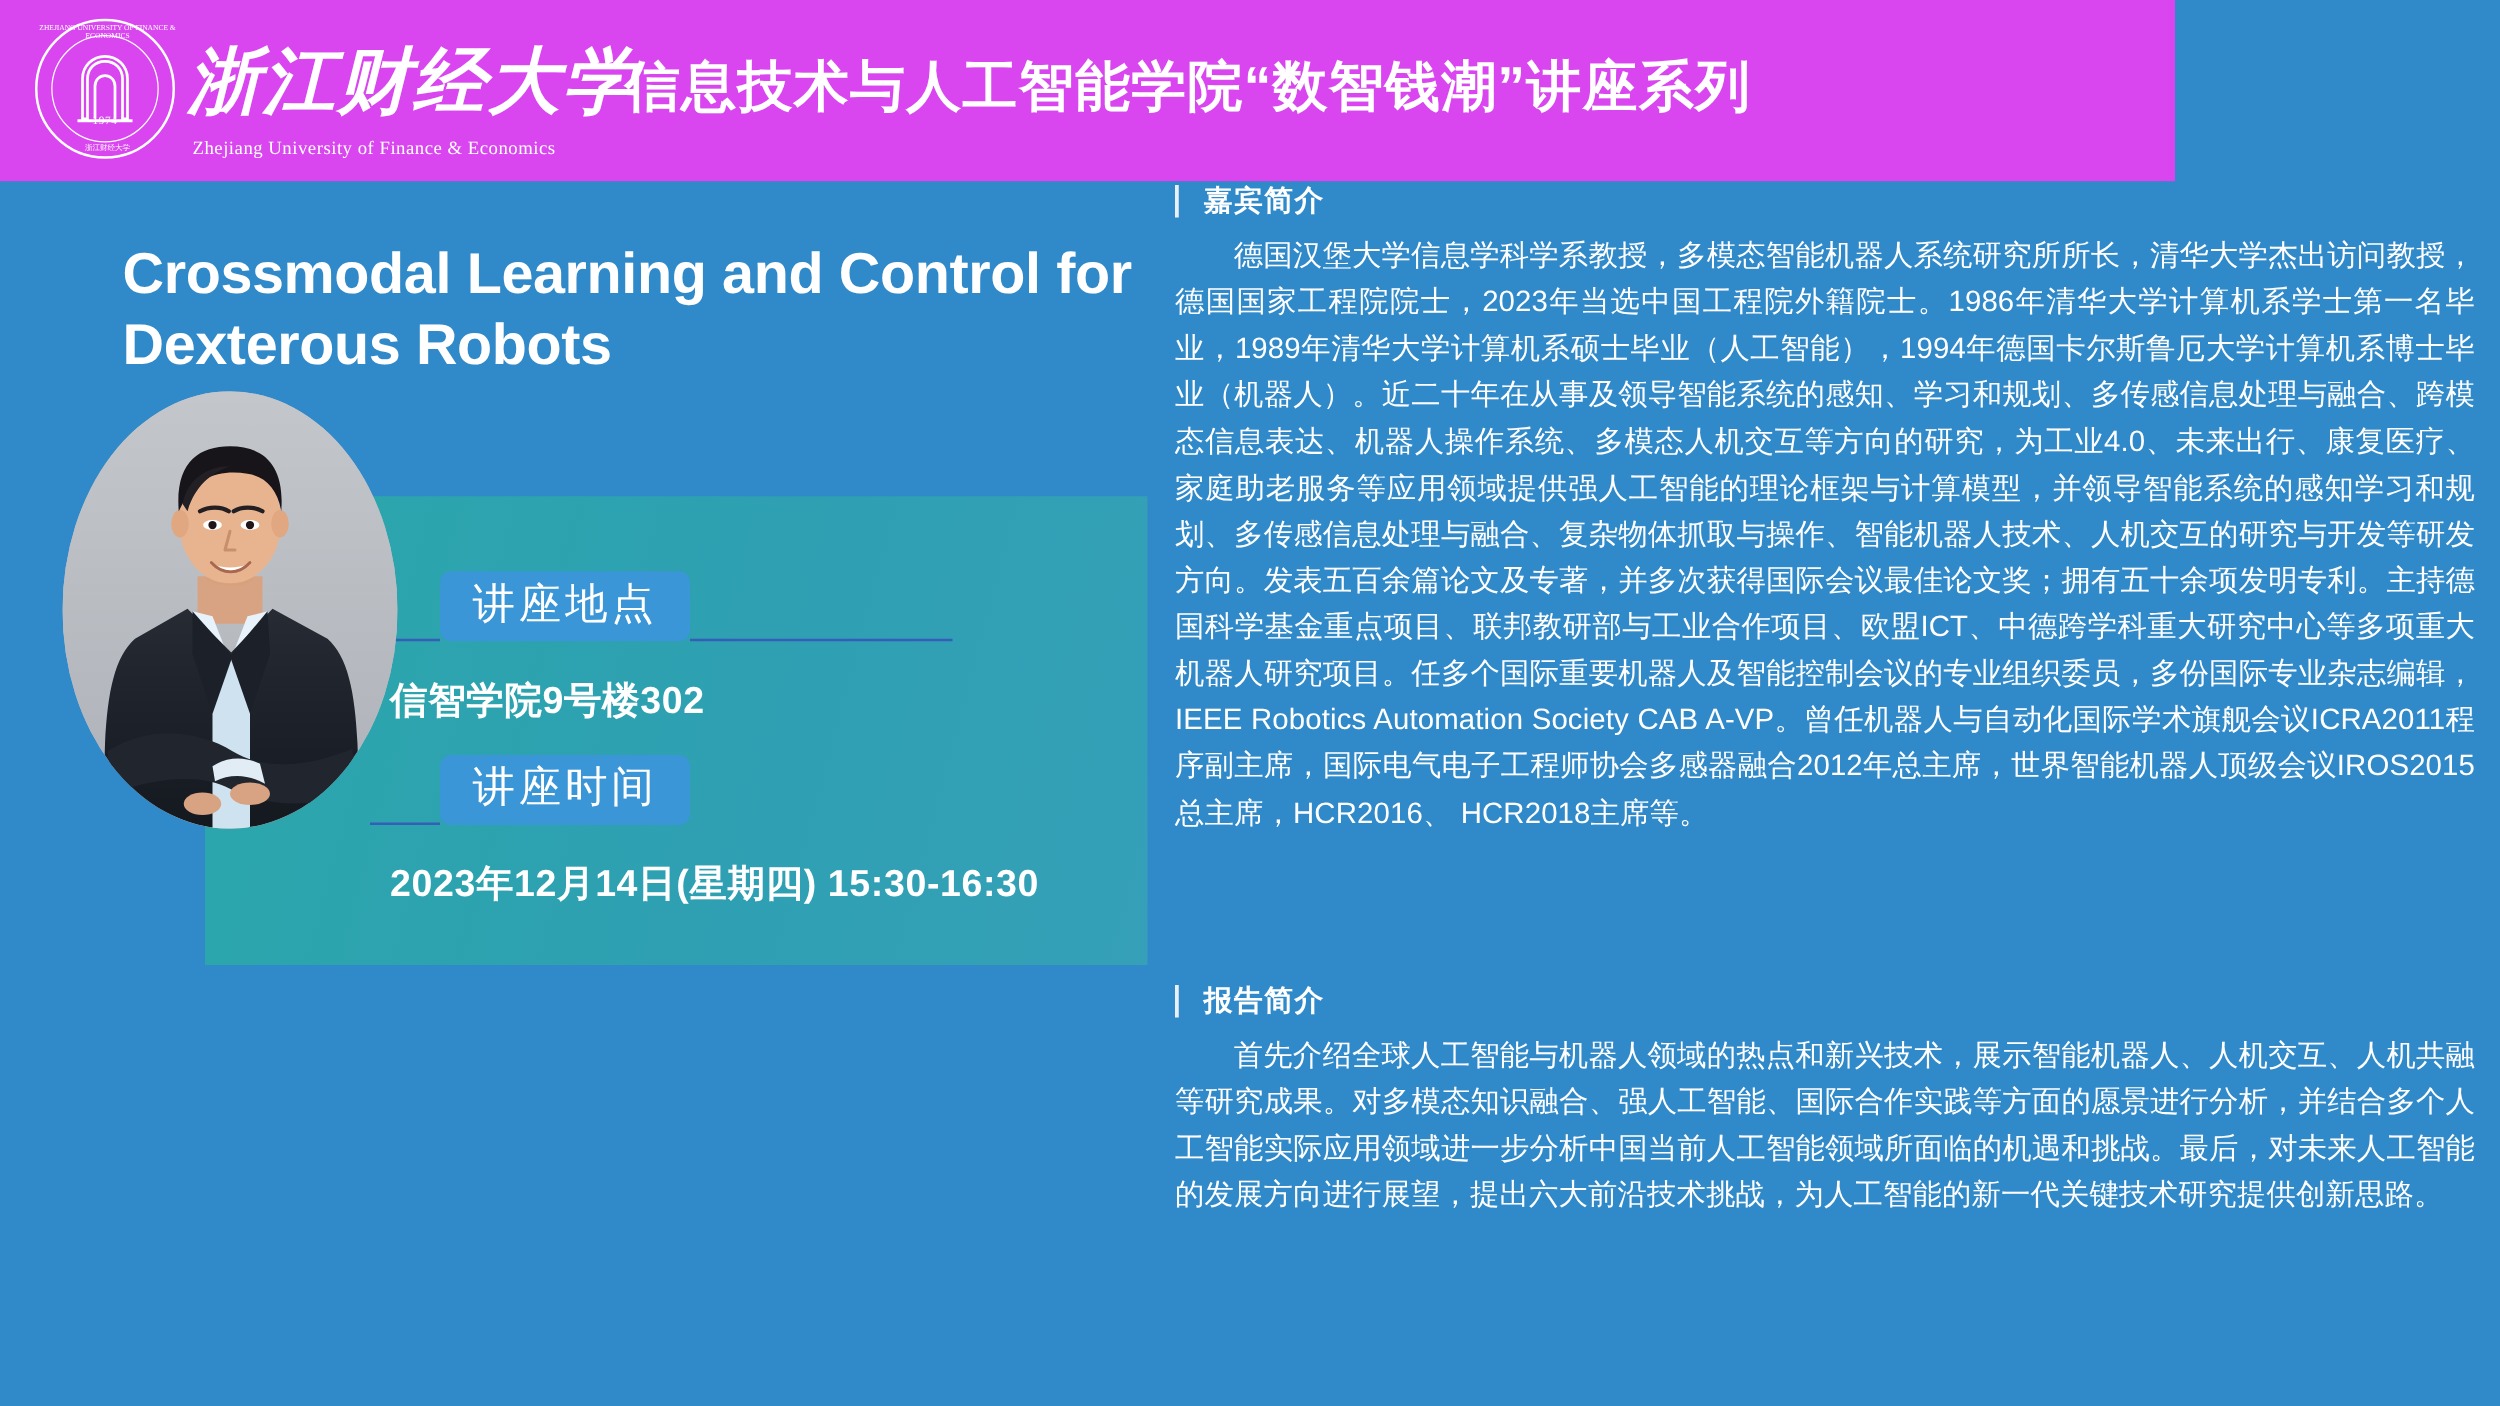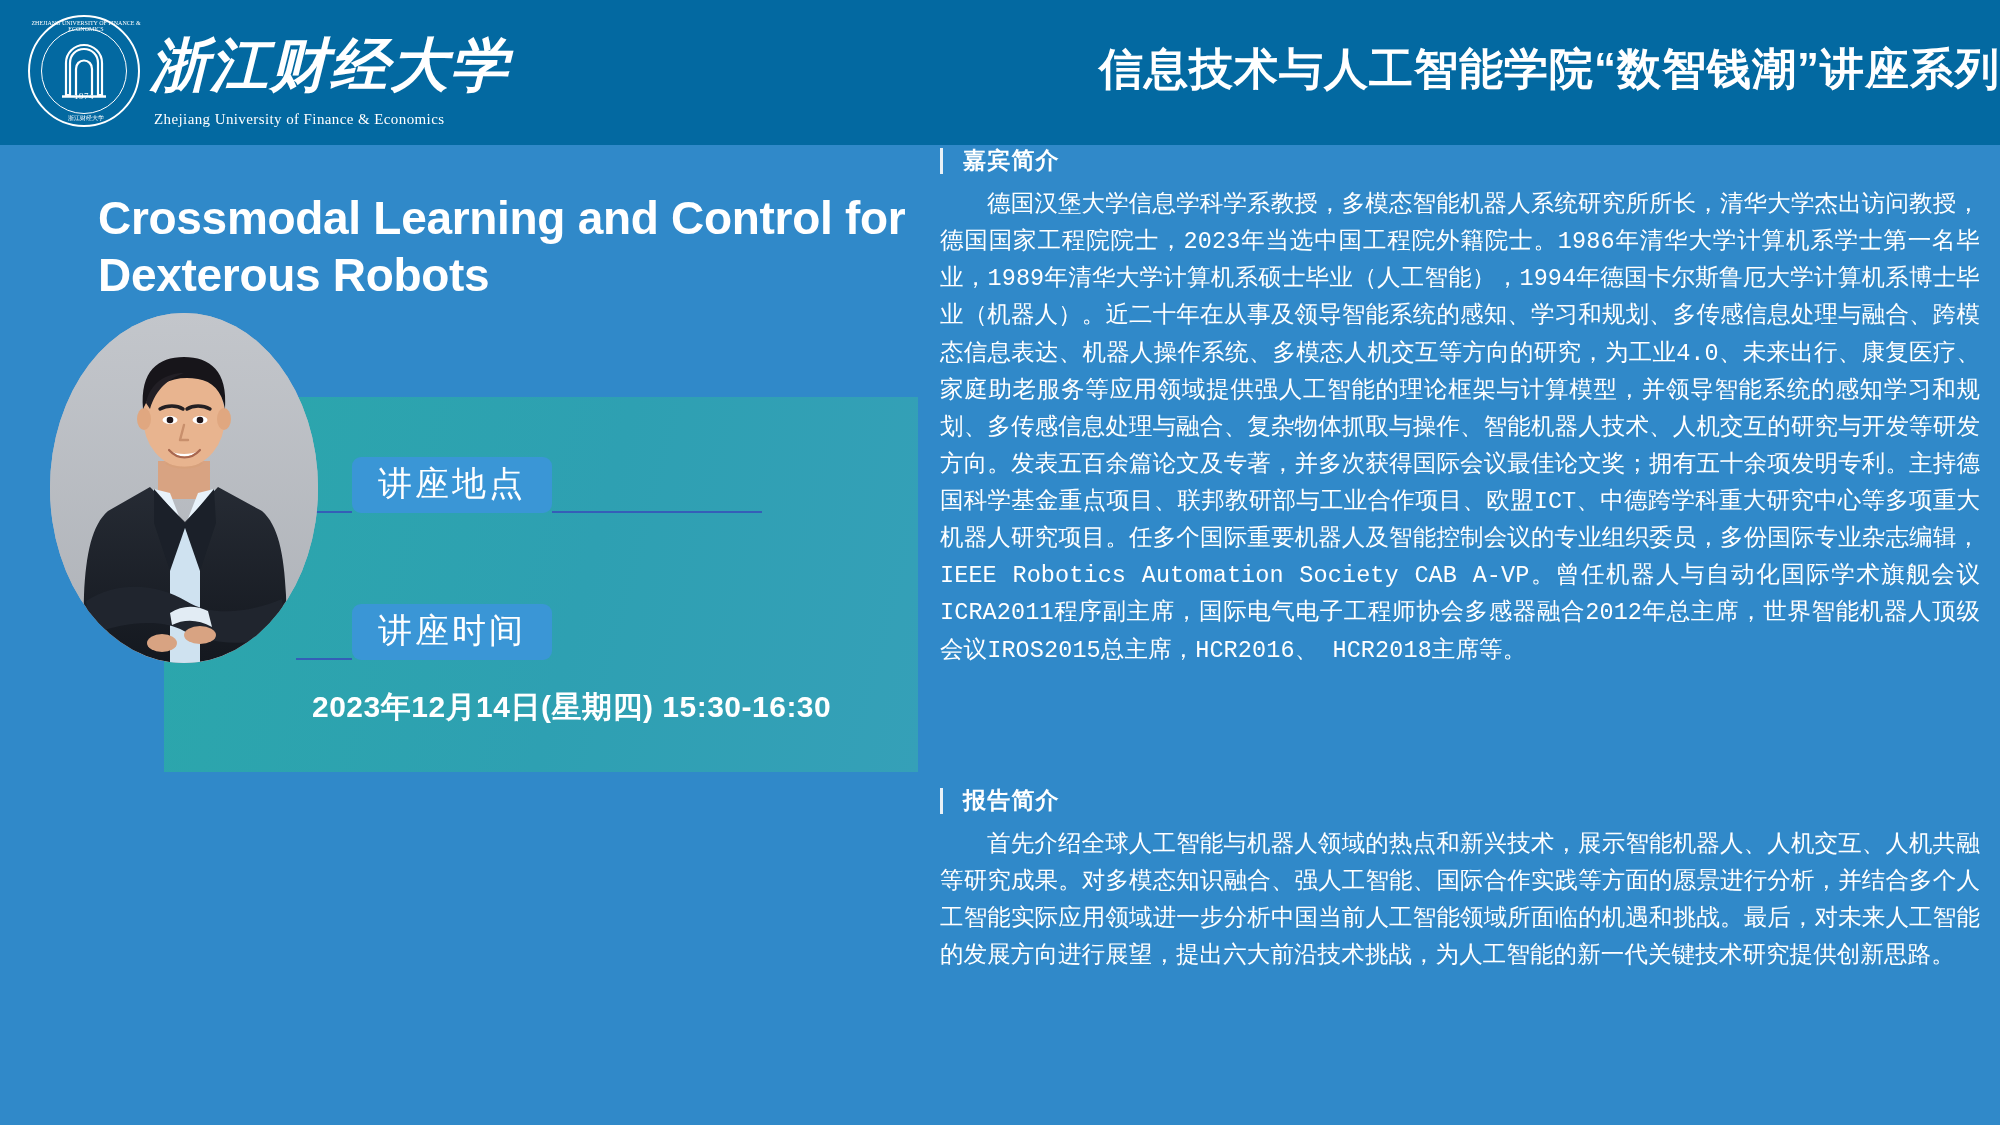--- a/index.html
+++ b/index.html
@@ -15,26 +15,25 @@
     width: 2000px;
     height: 1125px;
     background: #3089c9;
     overflow: hidden;
   }
 
   
   #header {
     position: absolute;
     left: 0; top: 0;
-    width: 2000px;
+    width: 1740px;
     height: 145px;
     display: flex;
     align-items: center;
-    background: #0369a1;
-    justify-content: space-between;
+    background: #d946ef;
   }
   #logo-block {
     position: relative;
     margin-left: 22px;
     width: 440px;
     height: 128px;
     flex: 0 0 auto;
   }
   #seal {
     position: absolute;
@@ -217,21 +216,20 @@
     white-space: nowrap;
   }
 
   
   #right-col {
     position: absolute;
     left: 940px;
     top: 145px;
     width: 1040px;
     height: 980px;
-    font-family: Liberation Mono, monospace;
   }
   .section-head {
     display: flex;
     align-items: center;
     margin-bottom: 10px;
   }
   .section-bar {
     width: 3px;
     height: 26px;
     background: #e9f1f7;
@@ -285,20 +283,21 @@
 
     <div id="talk-title">Crossmodal Learning and Control for Dexterous Robots</div>
 
     <div id="info-card">
 
       <div class="badge-row" id="loc-badge-row">
         <span class="badge-line-left"></span>
         <span class="badge">讲座地点</span>
         <span class="badge-line-right"></span>
       </div>
+      <div class="card-value" id="loc-value">信智学院9号楼302</div>
 
       <div class="badge-row" id="time-badge-row">
         <span class="badge-line-left"></span>
         <span class="badge">讲座时间</span>
       </div>
       <div class="card-value" id="time-value">2023年12月14日(星期四) 15:30-16:30</div>
     </div>
 
     <div id="portrait-wrap">
       <svg id="portrait" viewBox="0 0 268 350" preserveAspectRatio="xMidYMid slice">

